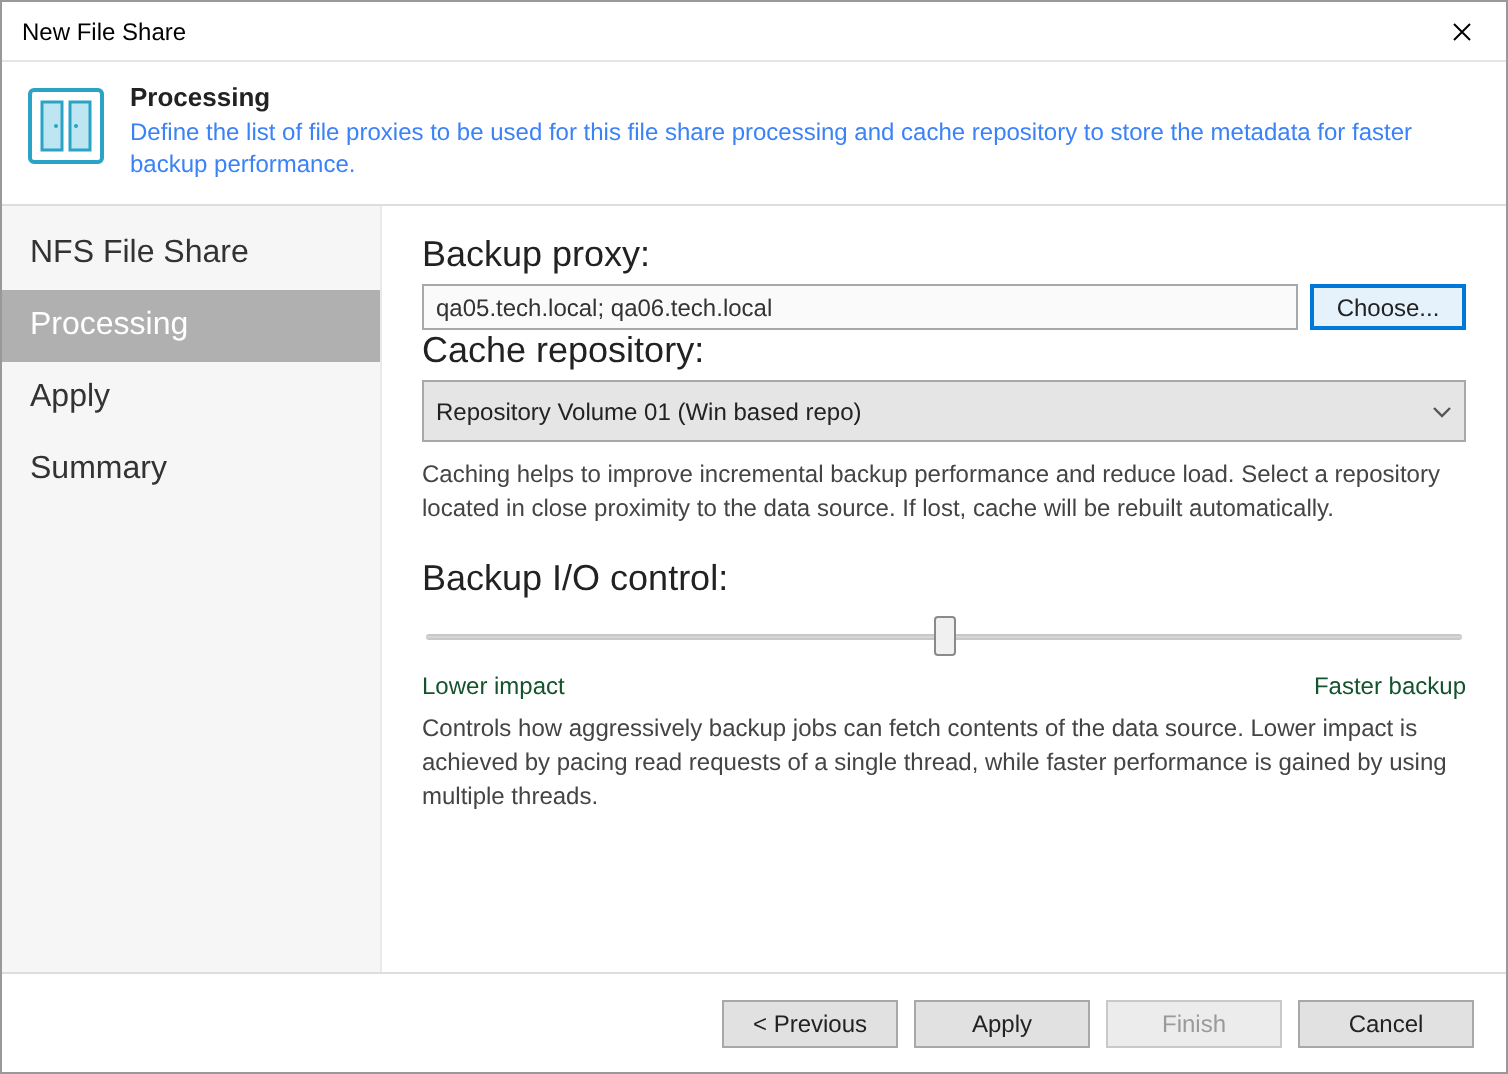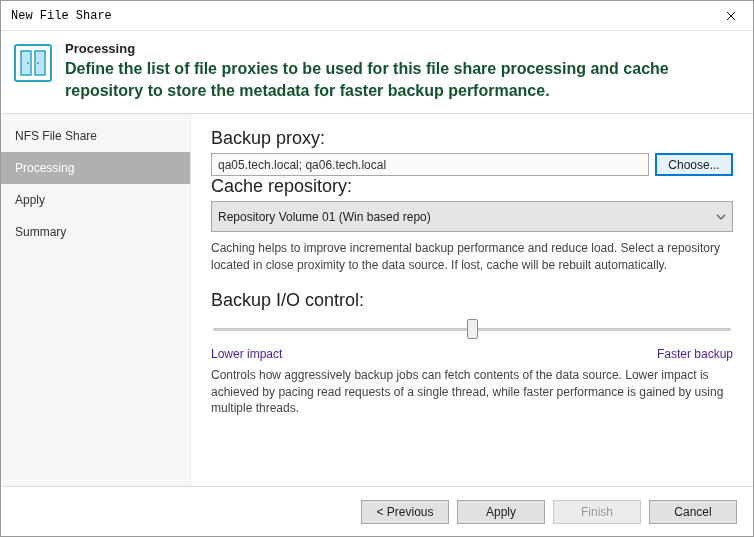--- a/index.html
+++ b/index.html
@@ -1,43 +1,43 @@
 <!DOCTYPE html>
 <html><head>
 <meta charset="utf-8">
 <style>
   * { box-sizing: border-box; }
   html, body { margin:0; padding:0; font-family: "Segoe UI", Tahoma, sans-serif; font-size:12px; color:#333; background:#fff;}
   .window { width:754px; height:537px; border:1px solid #999; display:flex; flex-direction:column; background:#fff; position:relative;}
   .titlebar { height:30px; display:flex; align-items:center; justify-content:space-between; padding:0 0 0 10px; border-bottom:1px solid #e5e5e5;}
-  .titlebar .title { font-size:12px; color:#000;font-family:Liberation Mono, monospace;}
+  .titlebar .title { font-size:12px; color:#000;}
   .closebtn { width:45px; height:29px; display:flex; align-items:center; justify-content:center; cursor:default;}
   .closebtn svg { width:10px; height:10px; stroke:#000; stroke-width:1;}
   .header { display:flex; padding:10px 12px 12px 12px; gap:12px; border-bottom:1px solid #ddd;}
   .header-icon { width:40px; height:40px; flex:0 0 40px; margin-top:2px;}
   .header-text .h-title { font-weight:700; font-size:13px; color:#222; margin-bottom:2px;}
-  .header-text .h-desc { font-size:16px; color:#14532d; line-height:1.35;font-weight:bold;}
+  .header-text .h-desc { font-size:12px; color:#3b82f6; line-height:1.35;}
   .body { flex:1; display:flex; min-height:0;}
   .sidebar { width:190px; flex:0 0 190px; background:#f6f6f6; border-right:1px solid #e9e9e9; padding-top:6px;}
-  .side-item { padding:9px 14px; font-size:12px; color:#333; cursor:default;}
+  .side-item { padding:9px 14px; font-size:16px; color:#333; cursor:default;}
   .side-item.active { background:#b0b0b0; color:#fff;}
   .content { flex:1; padding:14px 20px 10px 20px; overflow:auto;}
   .label { font-size:18px; color:#222; margin-bottom:4px;}
   .row-proxy { display:flex; gap:6px; align-items:flex-end;}
   .textbox { flex:1; height:23px; border:1px solid #a8a8a8; background:#fafafa; padding:0 6px; display:flex; align-items:center; font-size:12px; color:#333;}
   .btn { height:23px; min-width:78px; padding:0 12px; border:1px solid #a8a8a8; background:#e1e1e1; font-size:12px; color:#222; display:flex; align-items:center; justify-content:center; cursor:default;}
   .btn.primary { border:1px solid #0078d7; box-shadow: inset 0 0 0 1px #0078d7; background:#e5f1fb;}
   .btn.disabled { color:#9a9a9a; background:#ececec; border-color:#c9c9c9;}
   .dropdown { height:31px; border:1px solid #a8a8a8; background:#e5e5e5; display:flex; align-items:center; justify-content:space-between; padding:0 6px 0 6px; font-size:12px; color:#222; margin-bottom:8px; cursor:default;}
   .chev { width:10px; height:10px;}
   .helptext { font-size:12px; color:#444; line-height:1.4; margin-bottom:16px;}
   .slider-wrap { position:relative; height:26px; margin:6px 2px 4px 2px;}
   .track { position:absolute; left:0; right:0; top:11px; height:3px; background:linear-gradient(#d6d6d6,#d6d6d6); border-top:1px solid #c8c8c8; border-bottom:1px solid #c8c8c8; border-radius:2px;}
   .thumb { position:absolute; top:2px; width:11px; height:20px; background:#f0f0f0; border:1px solid #8a8a8a; border-radius:2px; left:calc(50% - 5px); cursor:default;}
-  .slider-labels { display:flex; justify-content:space-between; font-size:12px; color:#4c1d95; margin-bottom:6px;align-items:flex-end;}
+  .slider-labels { display:flex; justify-content:space-between; font-size:12px; color:#14532d; margin-bottom:6px;align-items:flex-end;}
   .footer { height:50px; border-top:1px solid #ddd; display:flex; align-items:center; justify-content:flex-end; gap:8px; padding:0 16px; background:#fff;}
   .footer .btn { min-width:88px; height:24px;}
 </style>
 </head>
 <body>
 
 <div class="window">
 
   <div class="titlebar">
     <div class="title">New File Share</div>

